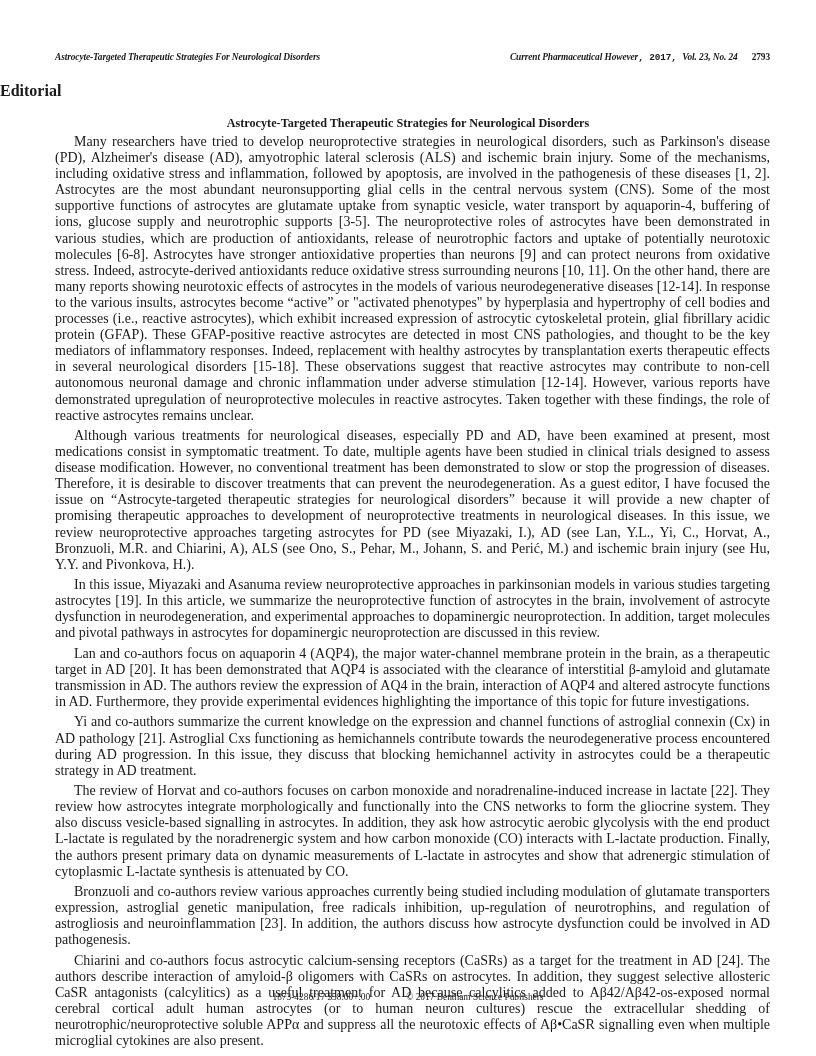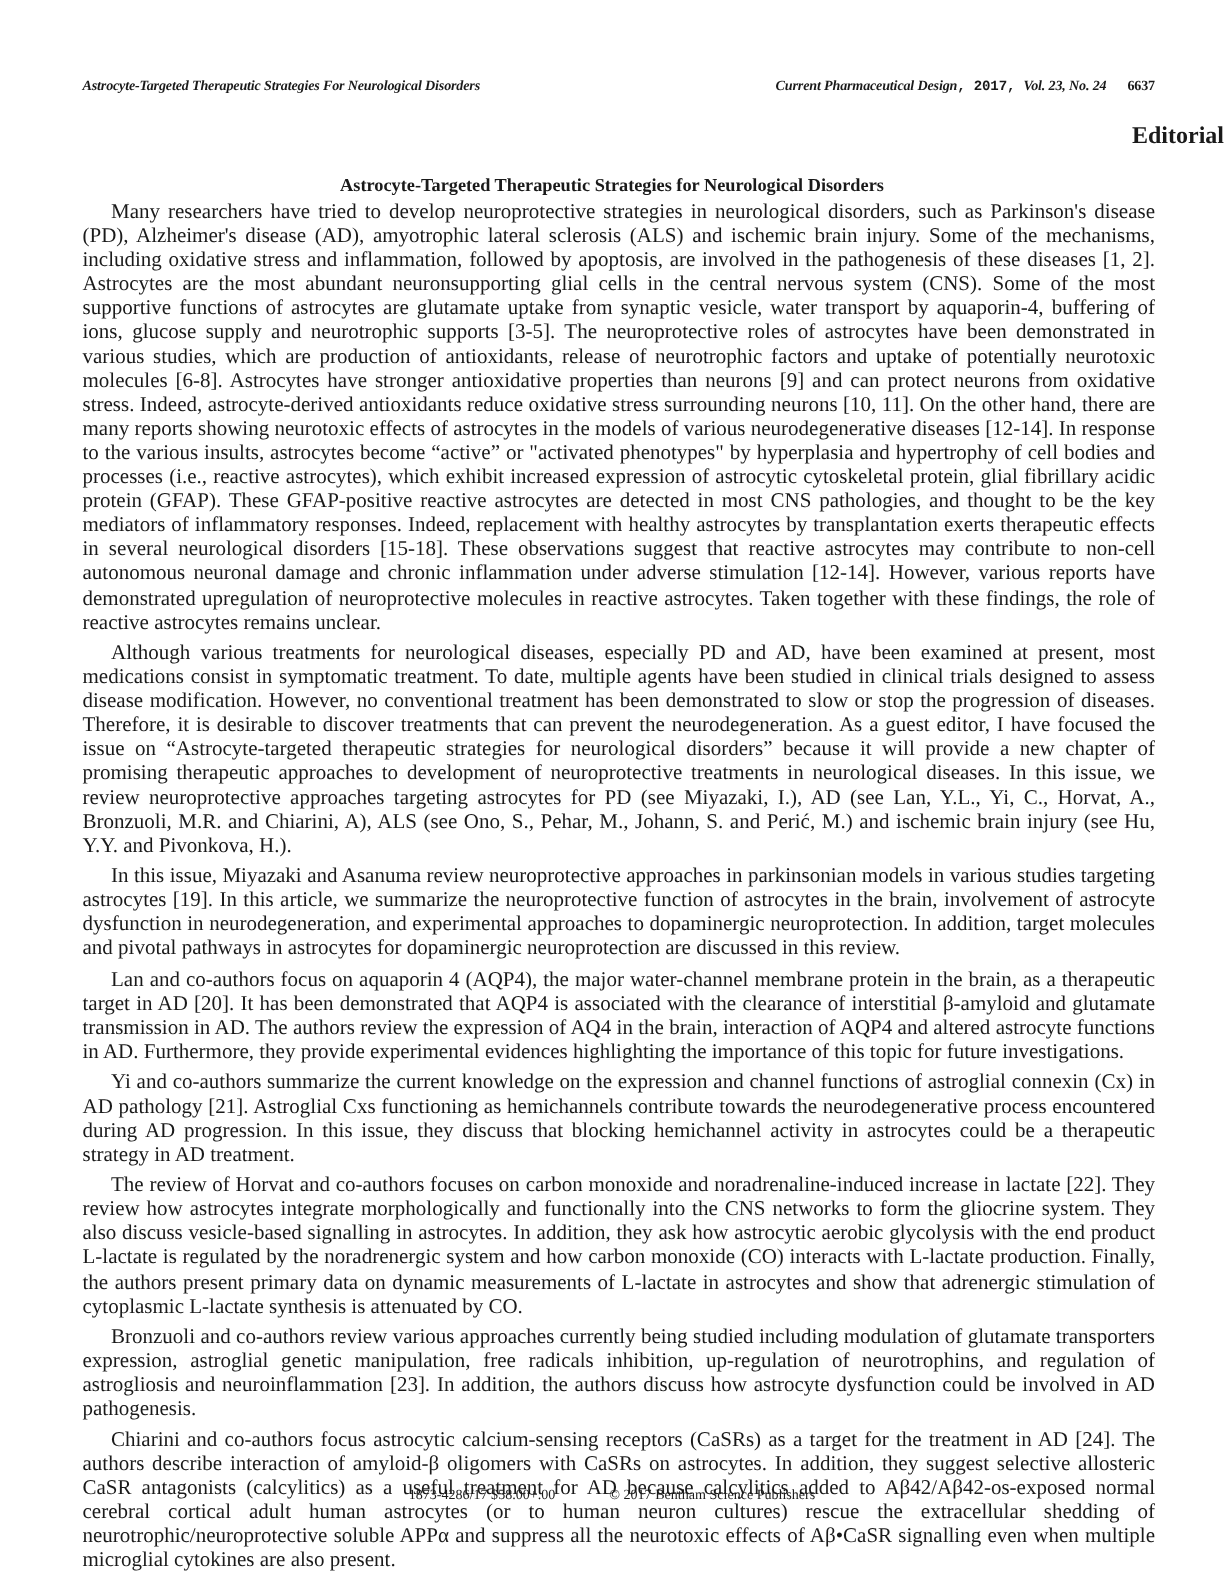--- a/index.html
+++ b/index.html
@@ -9,21 +9,21 @@
   }
   .running-header {
     position: absolute; top: 52px; left: 55px; right: 46px;
     display: flex; justify-content: space-between; align-items: baseline;
     font-size: 9.4px; font-weight: bold; font-style: italic;
     font-family: "Liberation Serif", serif; letter-spacing: -0.1px;
   }
   .running-header .right span.plain { font-style: normal; font-family: Liberation Mono, monospace; }
   .running-header .page-num { font-style: normal; margin-left: 14px; }
   .section-label {
-    position: absolute; top: 82px; left: 0; right: 0; text-align: right;
+    position: absolute; top: 82px; left: 0; right: 0; text-align: left;
     font-size: 16px; font-weight: bold; font-family: "Liberation Serif", serif;
   }
   .article-title {
     position: absolute; top: 116px; left: 0; right: 0; text-align: center;
     font-size: 12.2px; font-weight: bold; font-family: "Liberation Serif", serif;
   }
   .body-text {
     position: absolute; top: 134px; left: 55px; width: 715px;
     font-size: 14px; line-height: 16.1px; text-align: justify;
     hyphens: manual;
@@ -36,21 +36,21 @@
     display: flex; justify-content: center; gap: 36px;
     font-size: 9.4px; font-weight: normal; font-family: "Liberation Serif", serif;
   }
 </style>
 </head>
 <body>
 
 <div class="running-header">
   <span>Astrocyte-Targeted Therapeutic Strategies For Neurological Disorders</span>
   <span class="right">
-    <span>Current Pharmaceutical Design</span><span class="plain">, 2017, </span><span>Vol. 23, No. 24</span><span class="page-num">6637</span>
+    <span>Current Pharmaceutical However</span><span class="plain">, 2017, </span><span>Vol. 23, No. 24</span><span class="page-num">2793</span>
   </span>
 </div>
 
 <div class="section-label">Editorial</div>
 
 <div class="article-title">Astrocyte-Targeted Therapeutic Strategies for Neurological Disorders</div>
 
 <div class="body-text">
   <p>Many researchers have tried to develop neuroprotective strategies in neurological disorders, such as Parkinson's disease (PD), Alzheimer's disease (AD), amyotrophic lateral sclerosis (ALS) and ischemic brain injury. Some of the mechanisms, including oxidative stress and in­flammation, followed by apoptosis, are involved in the pathogenesis of these diseases [1, 2]. Astrocytes are the most abundant neuron­supporting glial cells in the central nervous system (CNS). Some of the most supportive functions of astrocytes are glutamate uptake from synaptic vesicle, water transport by aquaporin-4, buffering of ions, glucose supply and neurotrophic supports [3-5]. The neuroprotective roles of astrocytes have been demonstrated in various studies, which are production of antioxidants, release of neurotrophic factors and uptake of potentially neurotoxic molecules [6-8]. Astrocytes have stronger antioxidative properties than neurons [9] and can protect neurons from oxi­dative stress. Indeed, astrocyte-derived antioxidants reduce oxidative stress surrounding neurons [10, 11]. On the other hand, there are many reports showing neurotoxic effects of astrocytes in the models of various neurodegenerative diseases [12-14]. In response to the various in­sults, astrocytes become “active” or "activated phenotypes" by hyperplasia and hypertrophy of cell bodies and processes (i.e., reactive astro­cytes), which exhibit increased expression of astrocytic cytoskeletal protein, glial fibrillary acidic protein (GFAP). These GFAP-positive reac­tive astrocytes are detected in most CNS pathologies, and thought to be the key mediators of inflammatory responses. Indeed, replacement with healthy astrocytes by transplantation exerts therapeutic effects in several neurological disorders [15-18]. These observations suggest that reactive astrocytes may contribute to non-cell autonomous neuronal damage and chronic inflammation under adverse stimulation [12-14]. However, various reports have demonstrated upregulation of neuroprotective molecules in reactive astrocytes. Taken together with these find­ings, the role of reactive astrocytes remains unclear.</p>
   <p>Although various treatments for neurological diseases, especially PD and AD, have been examined at present, most medications consist in symptomatic treatment. To date, multiple agents have been studied in clinical trials designed to assess disease modification. However, no conventional treatment has been demonstrated to slow or stop the progression of diseases. Therefore, it is desirable to discover treatments that can prevent the neurodegeneration. As a guest editor, I have focused the issue on “Astrocyte-targeted therapeutic strategies for neurological disorders” because it will provide a new chapter of promising therapeutic approaches to development of neuroprotective treatments in neuro­logical diseases. In this issue, we review neuroprotective approaches targeting astrocytes for PD (see Miyazaki, I.), AD (see Lan, Y.L., Yi, C., Horvat, A., Bronzuoli, M.R. and Chiarini, A), ALS (see Ono, S., Pehar, M., Johann, S. and Perić, M.) and ischemic brain injury (see Hu, Y.Y. and Pivonkova, H.).</p>

